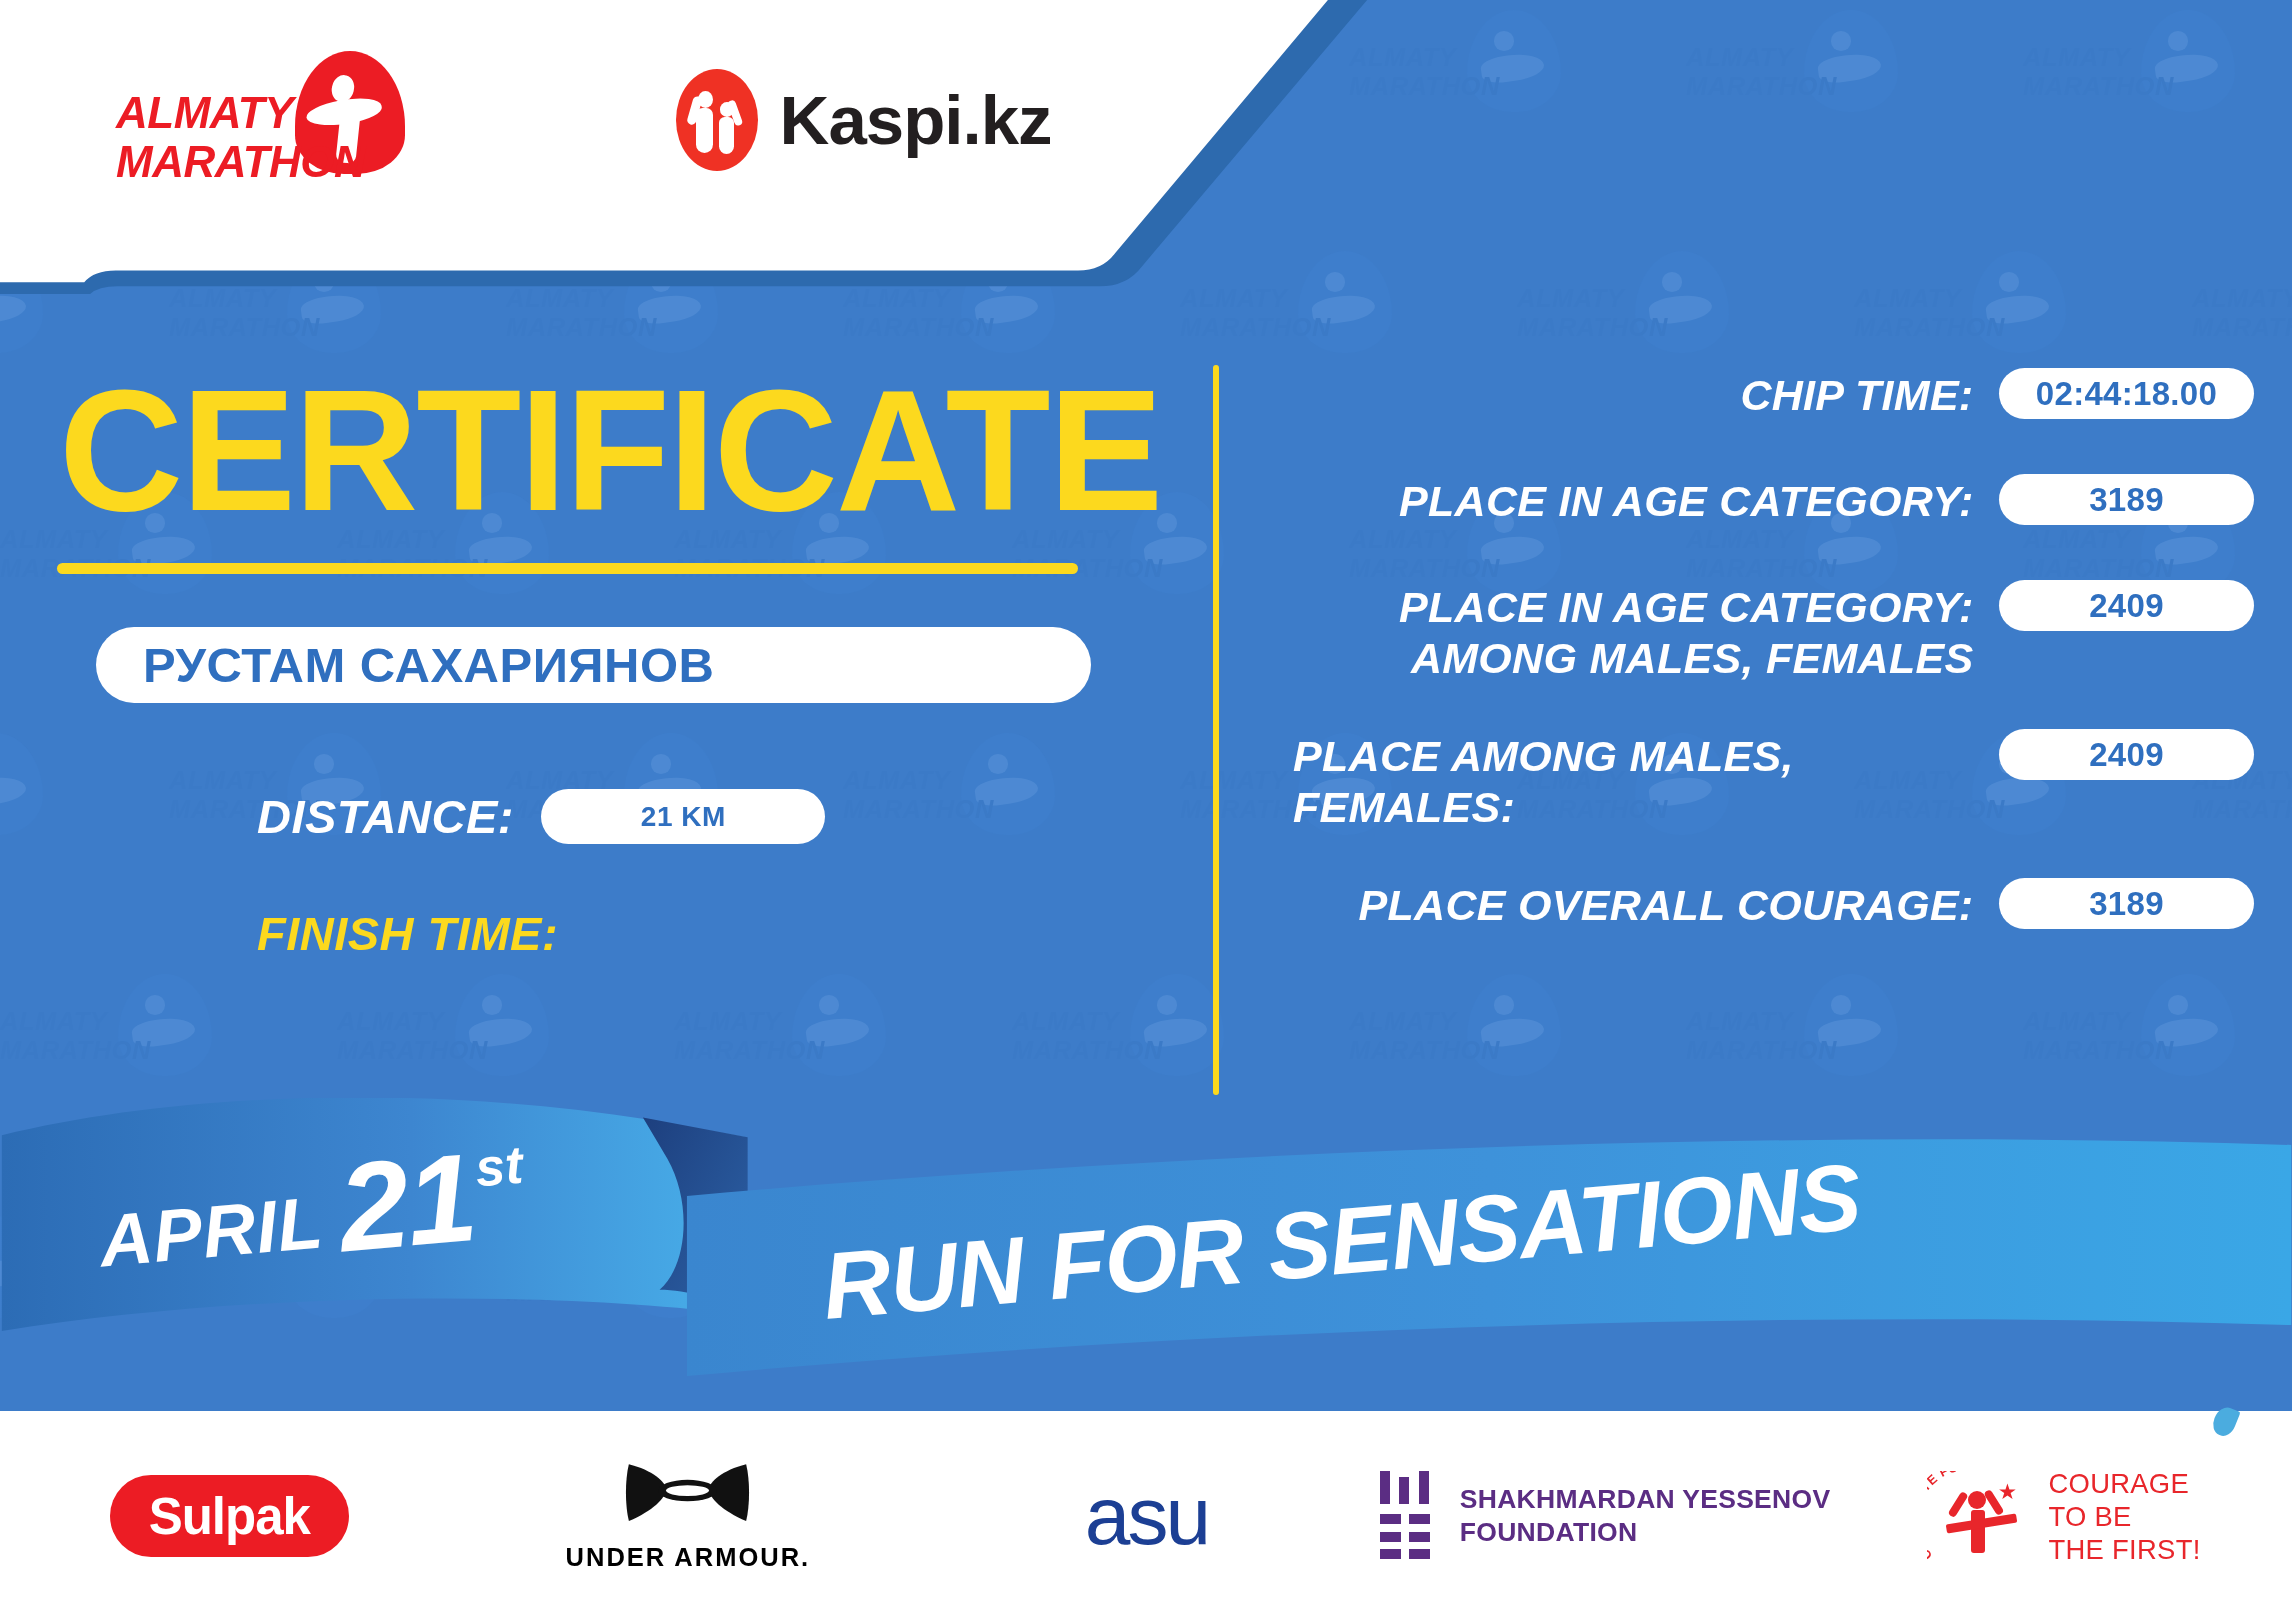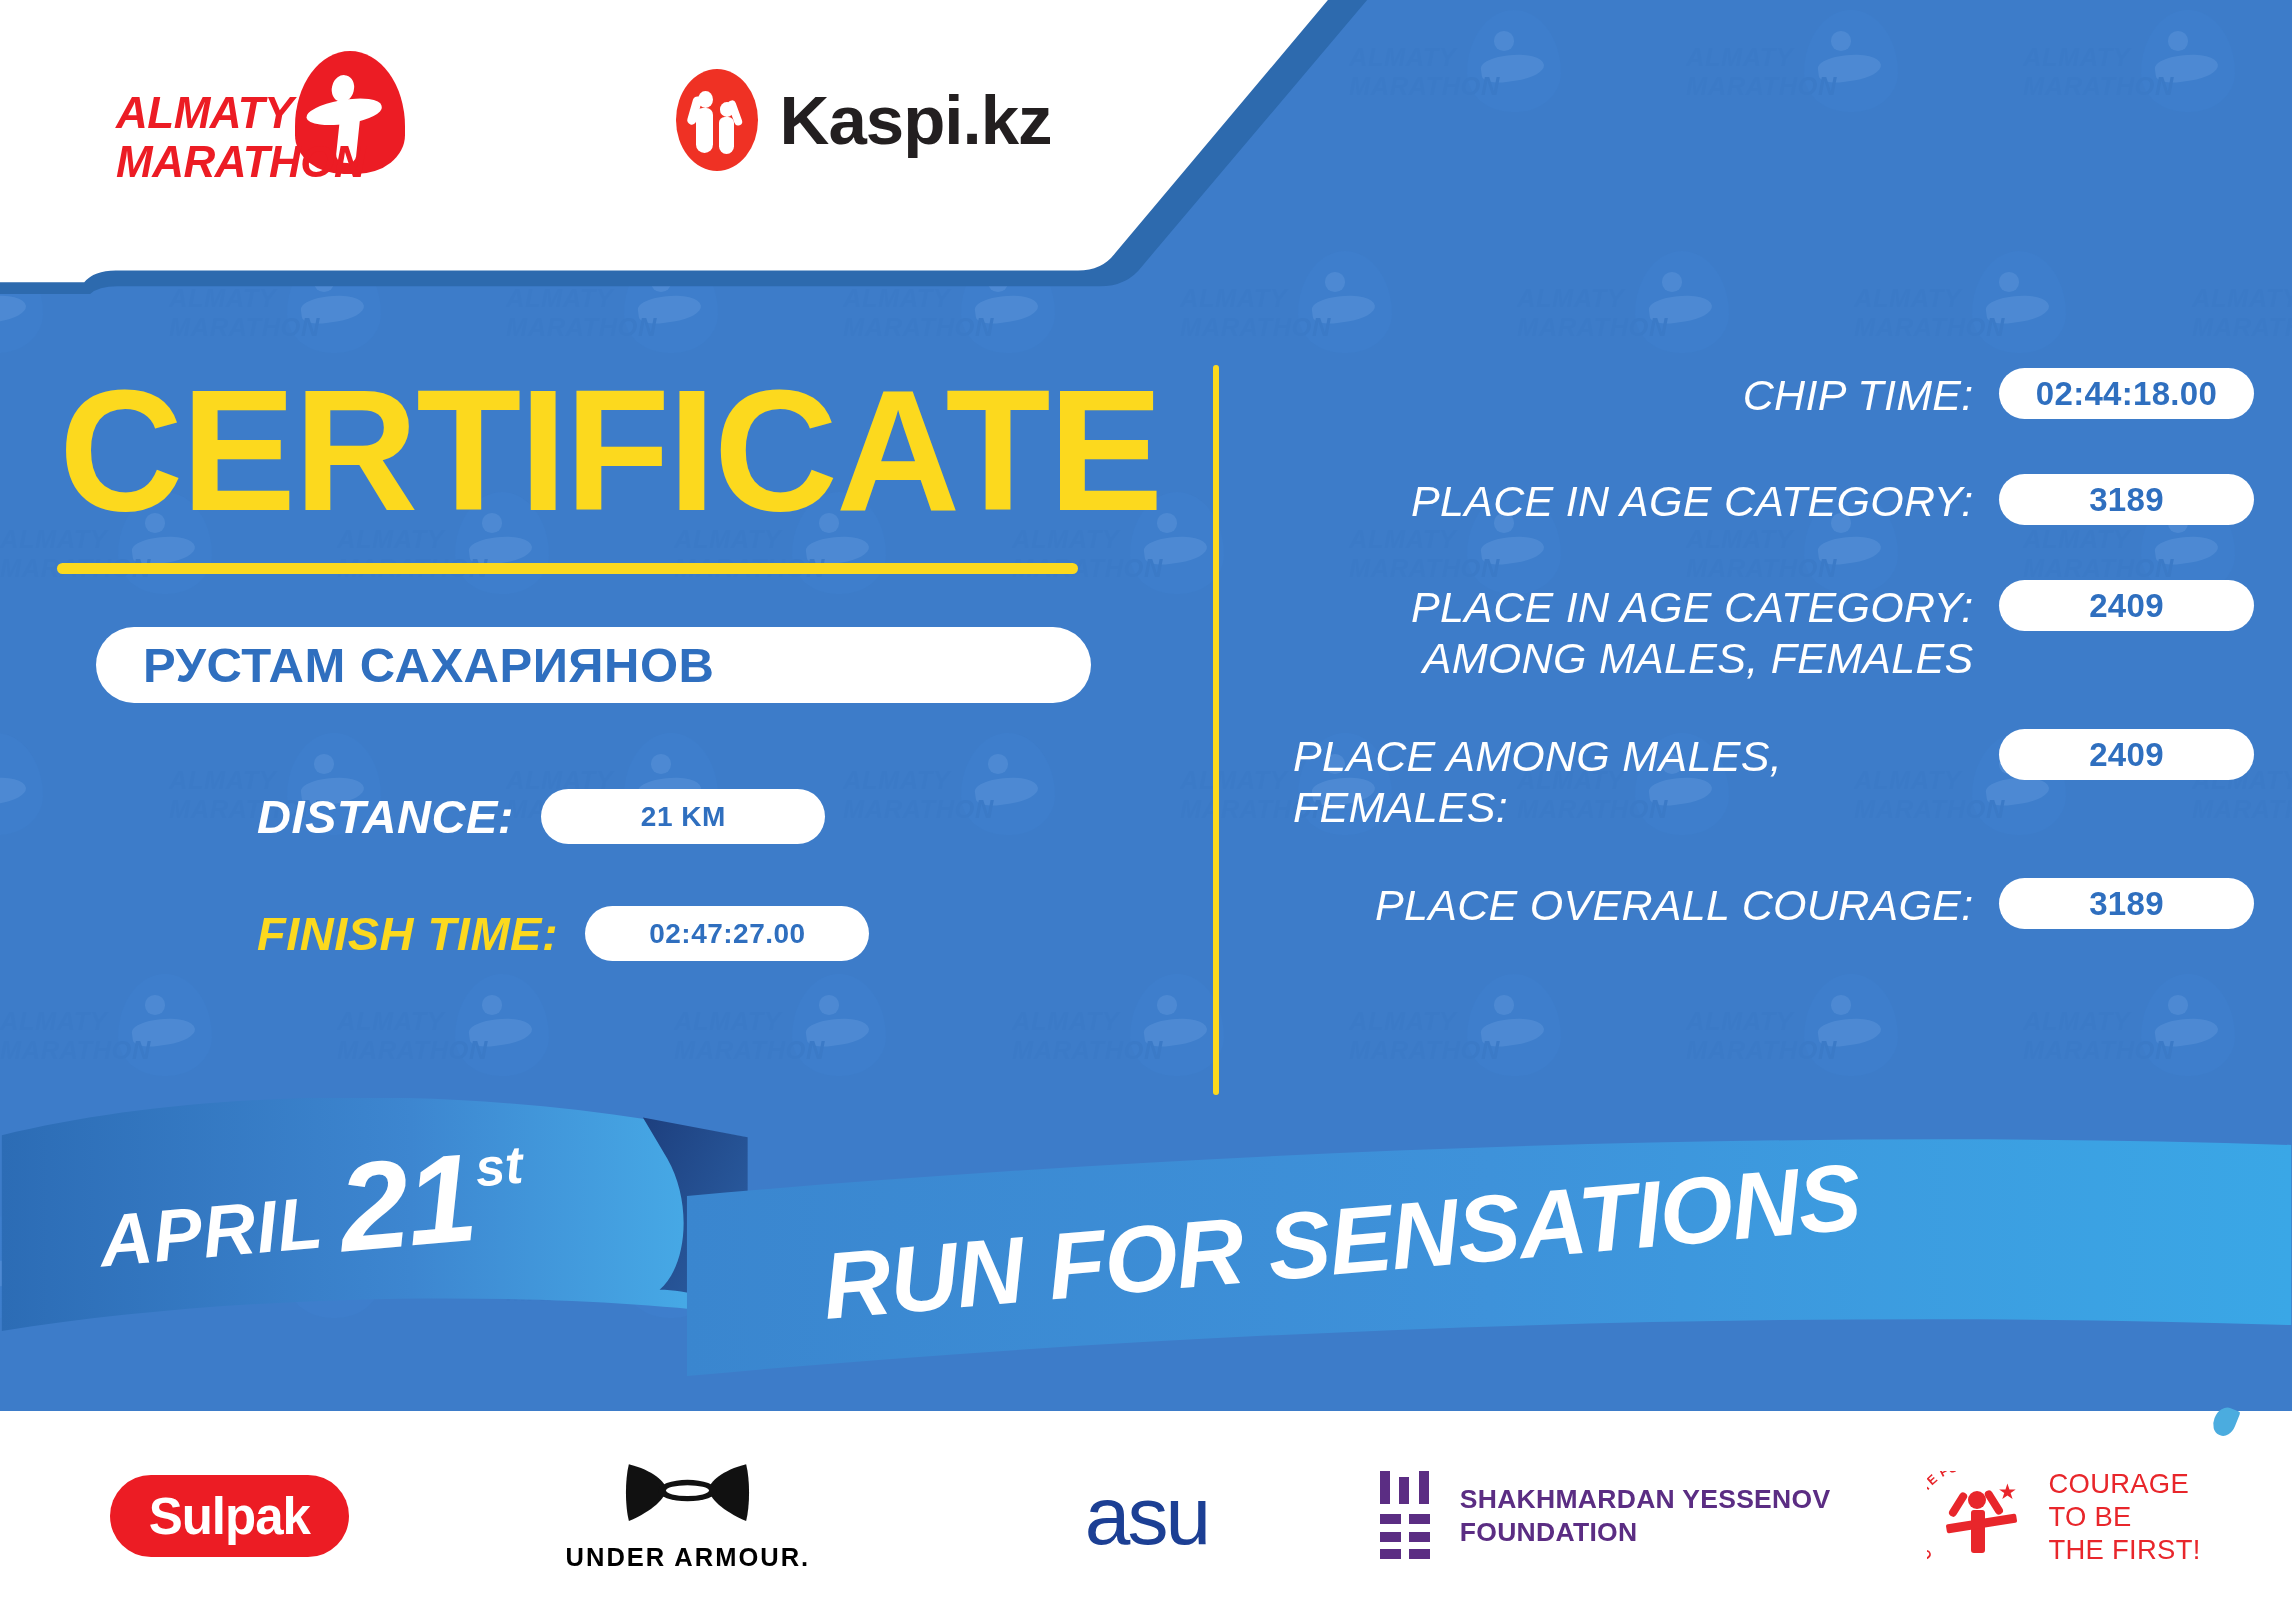--- a/index.html
+++ b/index.html
@@ -253,21 +253,21 @@
   }
   .stat-row {
     position:relative;
     display:flex; align-items:flex-start;
     justify-content:flex-end;
     margin-bottom:45px;
     min-height:61px;
   }
   .stat-label {
     color:#ffffff;
-    font-weight:normal; font-style:italic;
+    font-weight:bold; font-style:italic;
     font-size:43px;
     line-height:51px;
     letter-spacing:0.3px;
     text-align:right;
     flex:1;
     padding-right:25.5px;
     padding-top:2px;
   }
   .stat-label.two-line { text-align:left; padding-left:29px; }
   .stat-pill {
@@ -849,23 +849,20 @@
 
     <div class="metric-row distance">
       <span class="metric-label white">DISTANCE:</span>
       <span class="metric-pill">
         <span class="metric-value">21 KM</span>
       </span>
     </div>
 
     <div class="metric-row finish">
       <span class="metric-label yellow">FINISH TIME:</span>
-      <span class="metric-pill">
-        <span class="metric-value">02:47:27.00</span>
-      </span>
     </div>
 
   </div>
 
   <div class="v-divider"></div>
 
   <div class="stats-col">
 
     <div class="stat-row">
       <span class="stat-label">CHIP TIME:</span>

